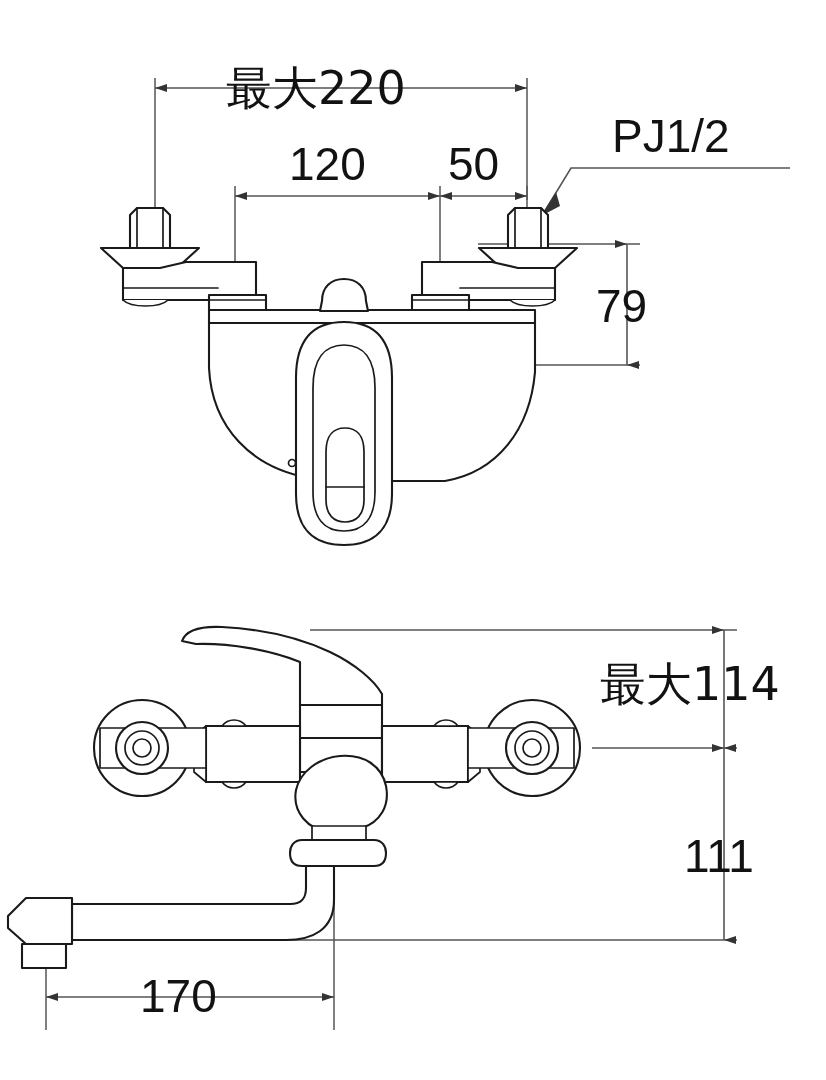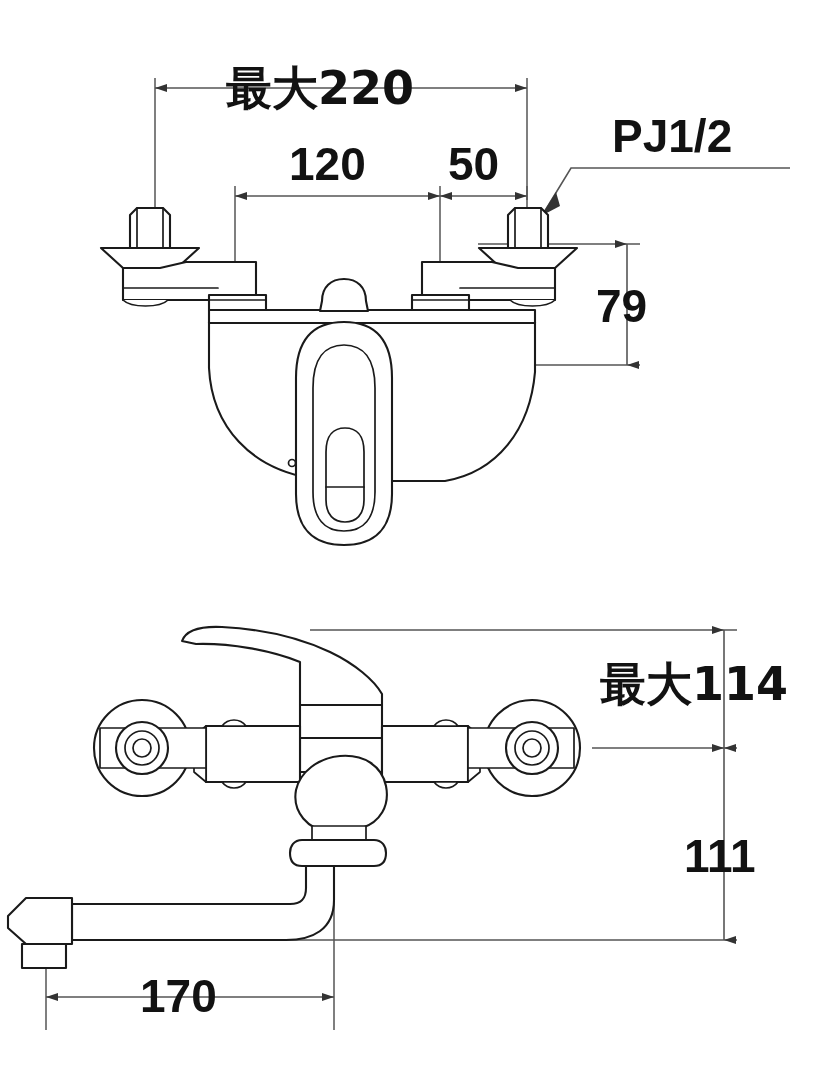--- a/index.html
+++ b/index.html
@@ -13,21 +13,20 @@
     height: 1080px;
     font-family: "Liberation Sans", sans-serif;
     overflow: hidden;
     position: relative;
   }
   #drawing-root {
     position: relative;
     width: 826px;
     height: 848px;
     background: #737373;
-    font-weight: bold;
   }
   svg#spec-svg {
     display: block;
     width: 826px;
     height: 1080px;
     background: #ffffff;
   }
   .obj-line {
     fill: none;
     stroke: #1a1a1a;

